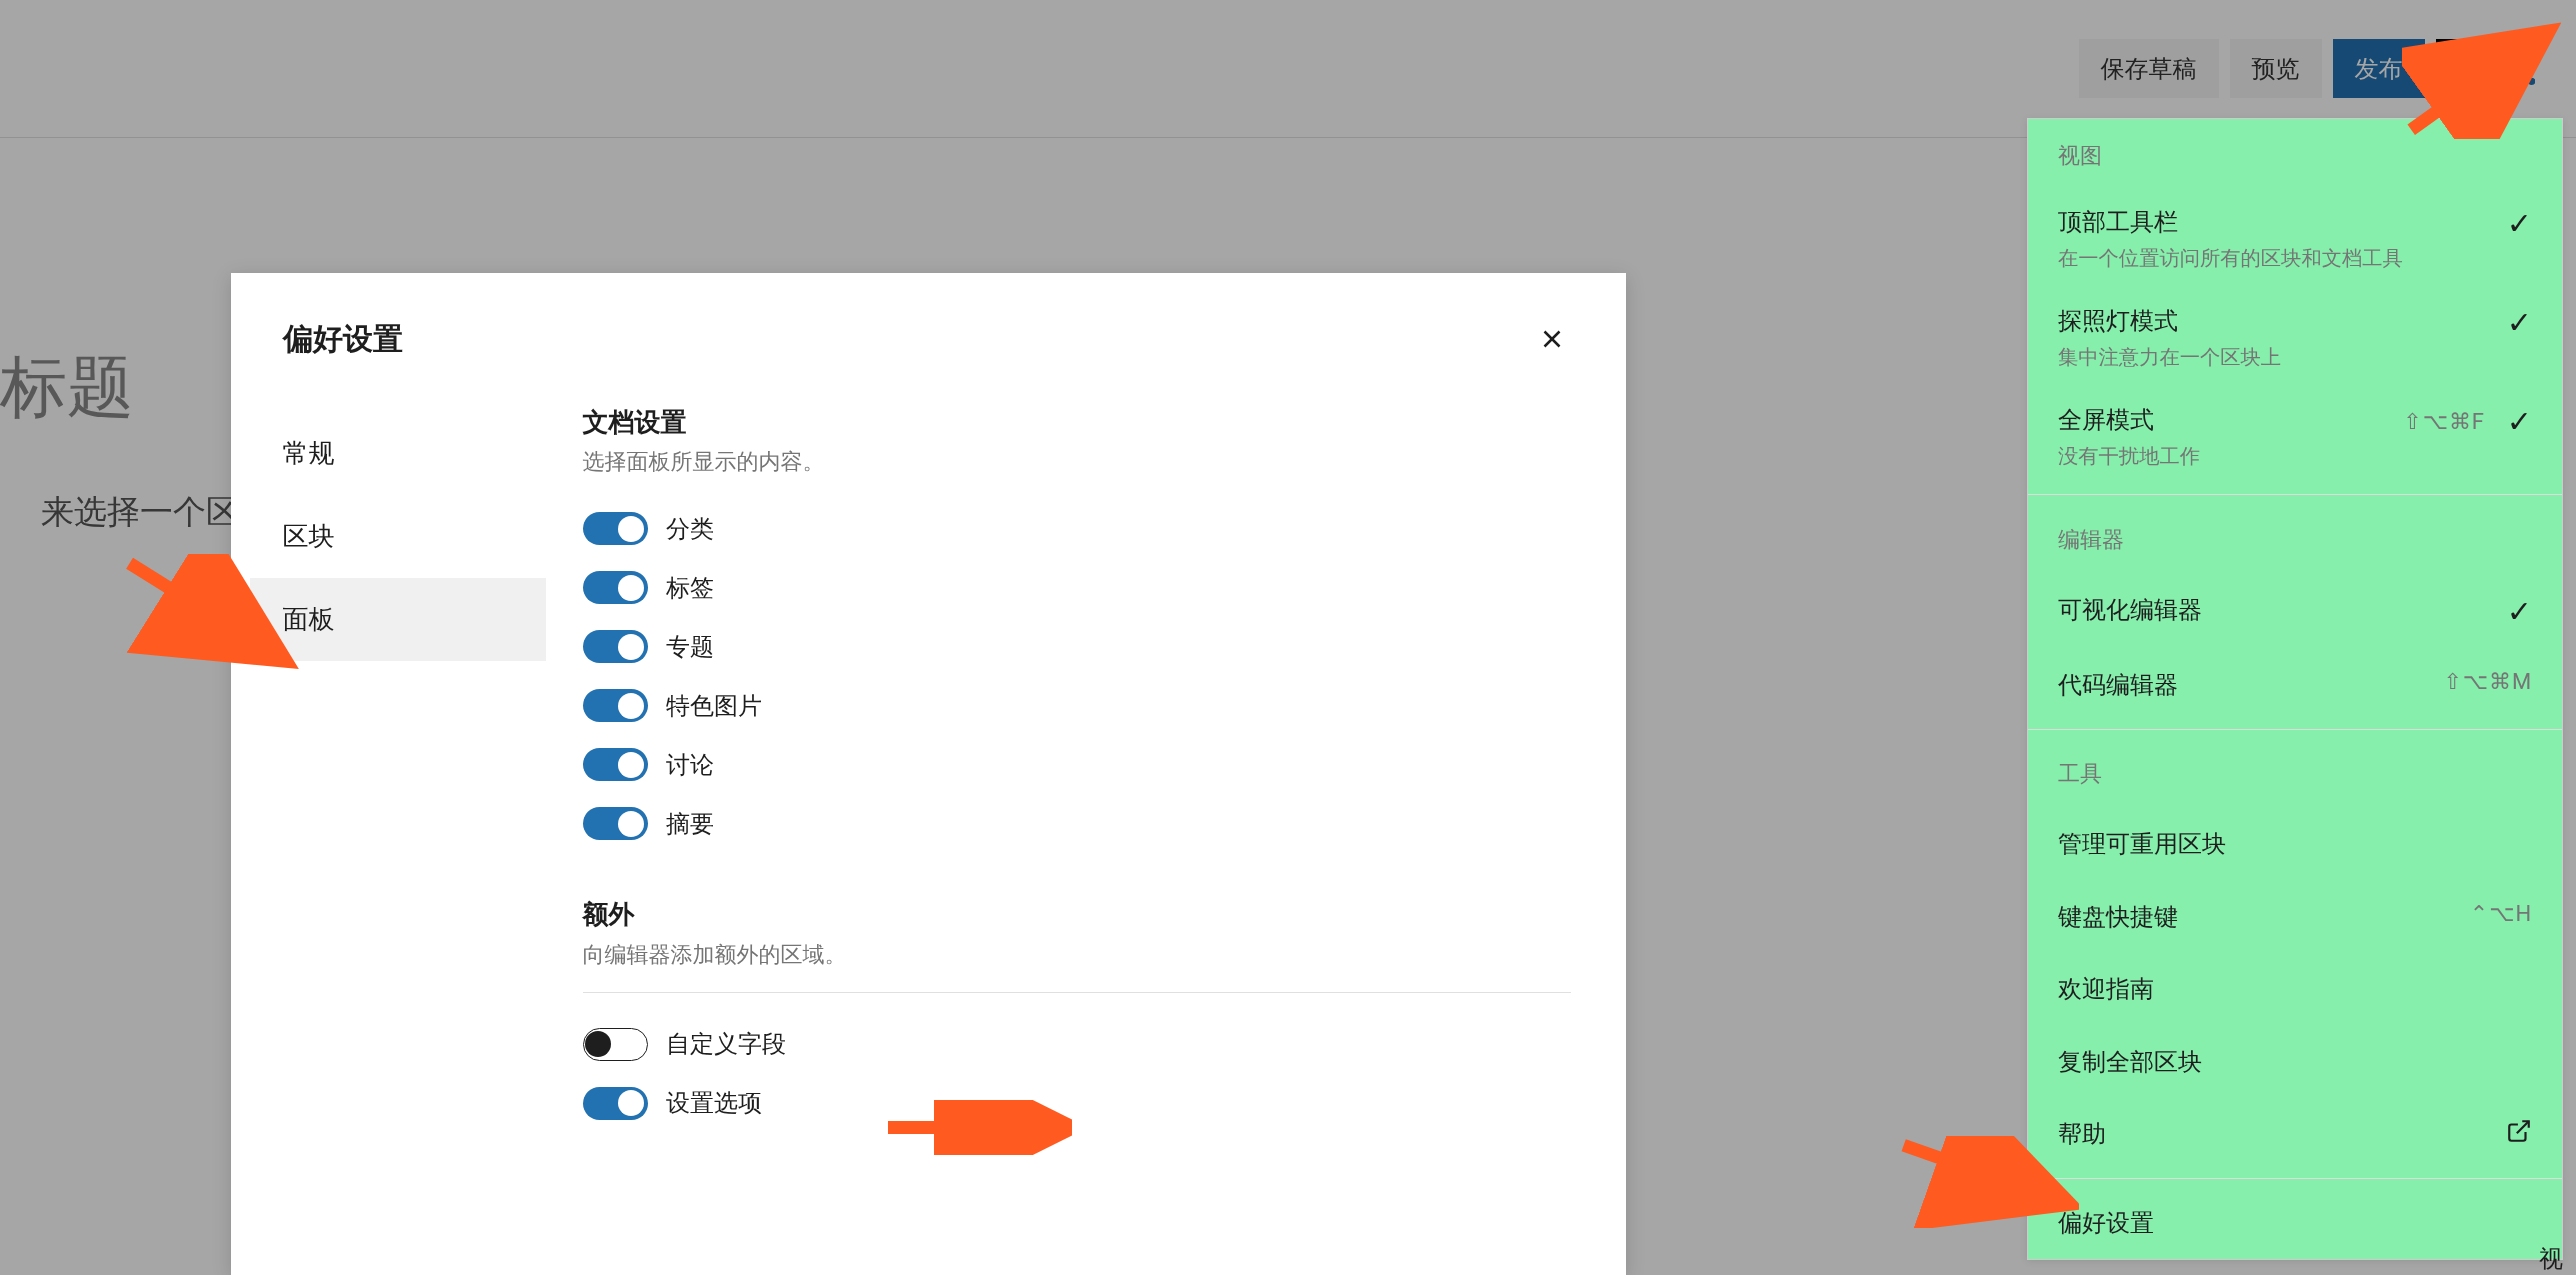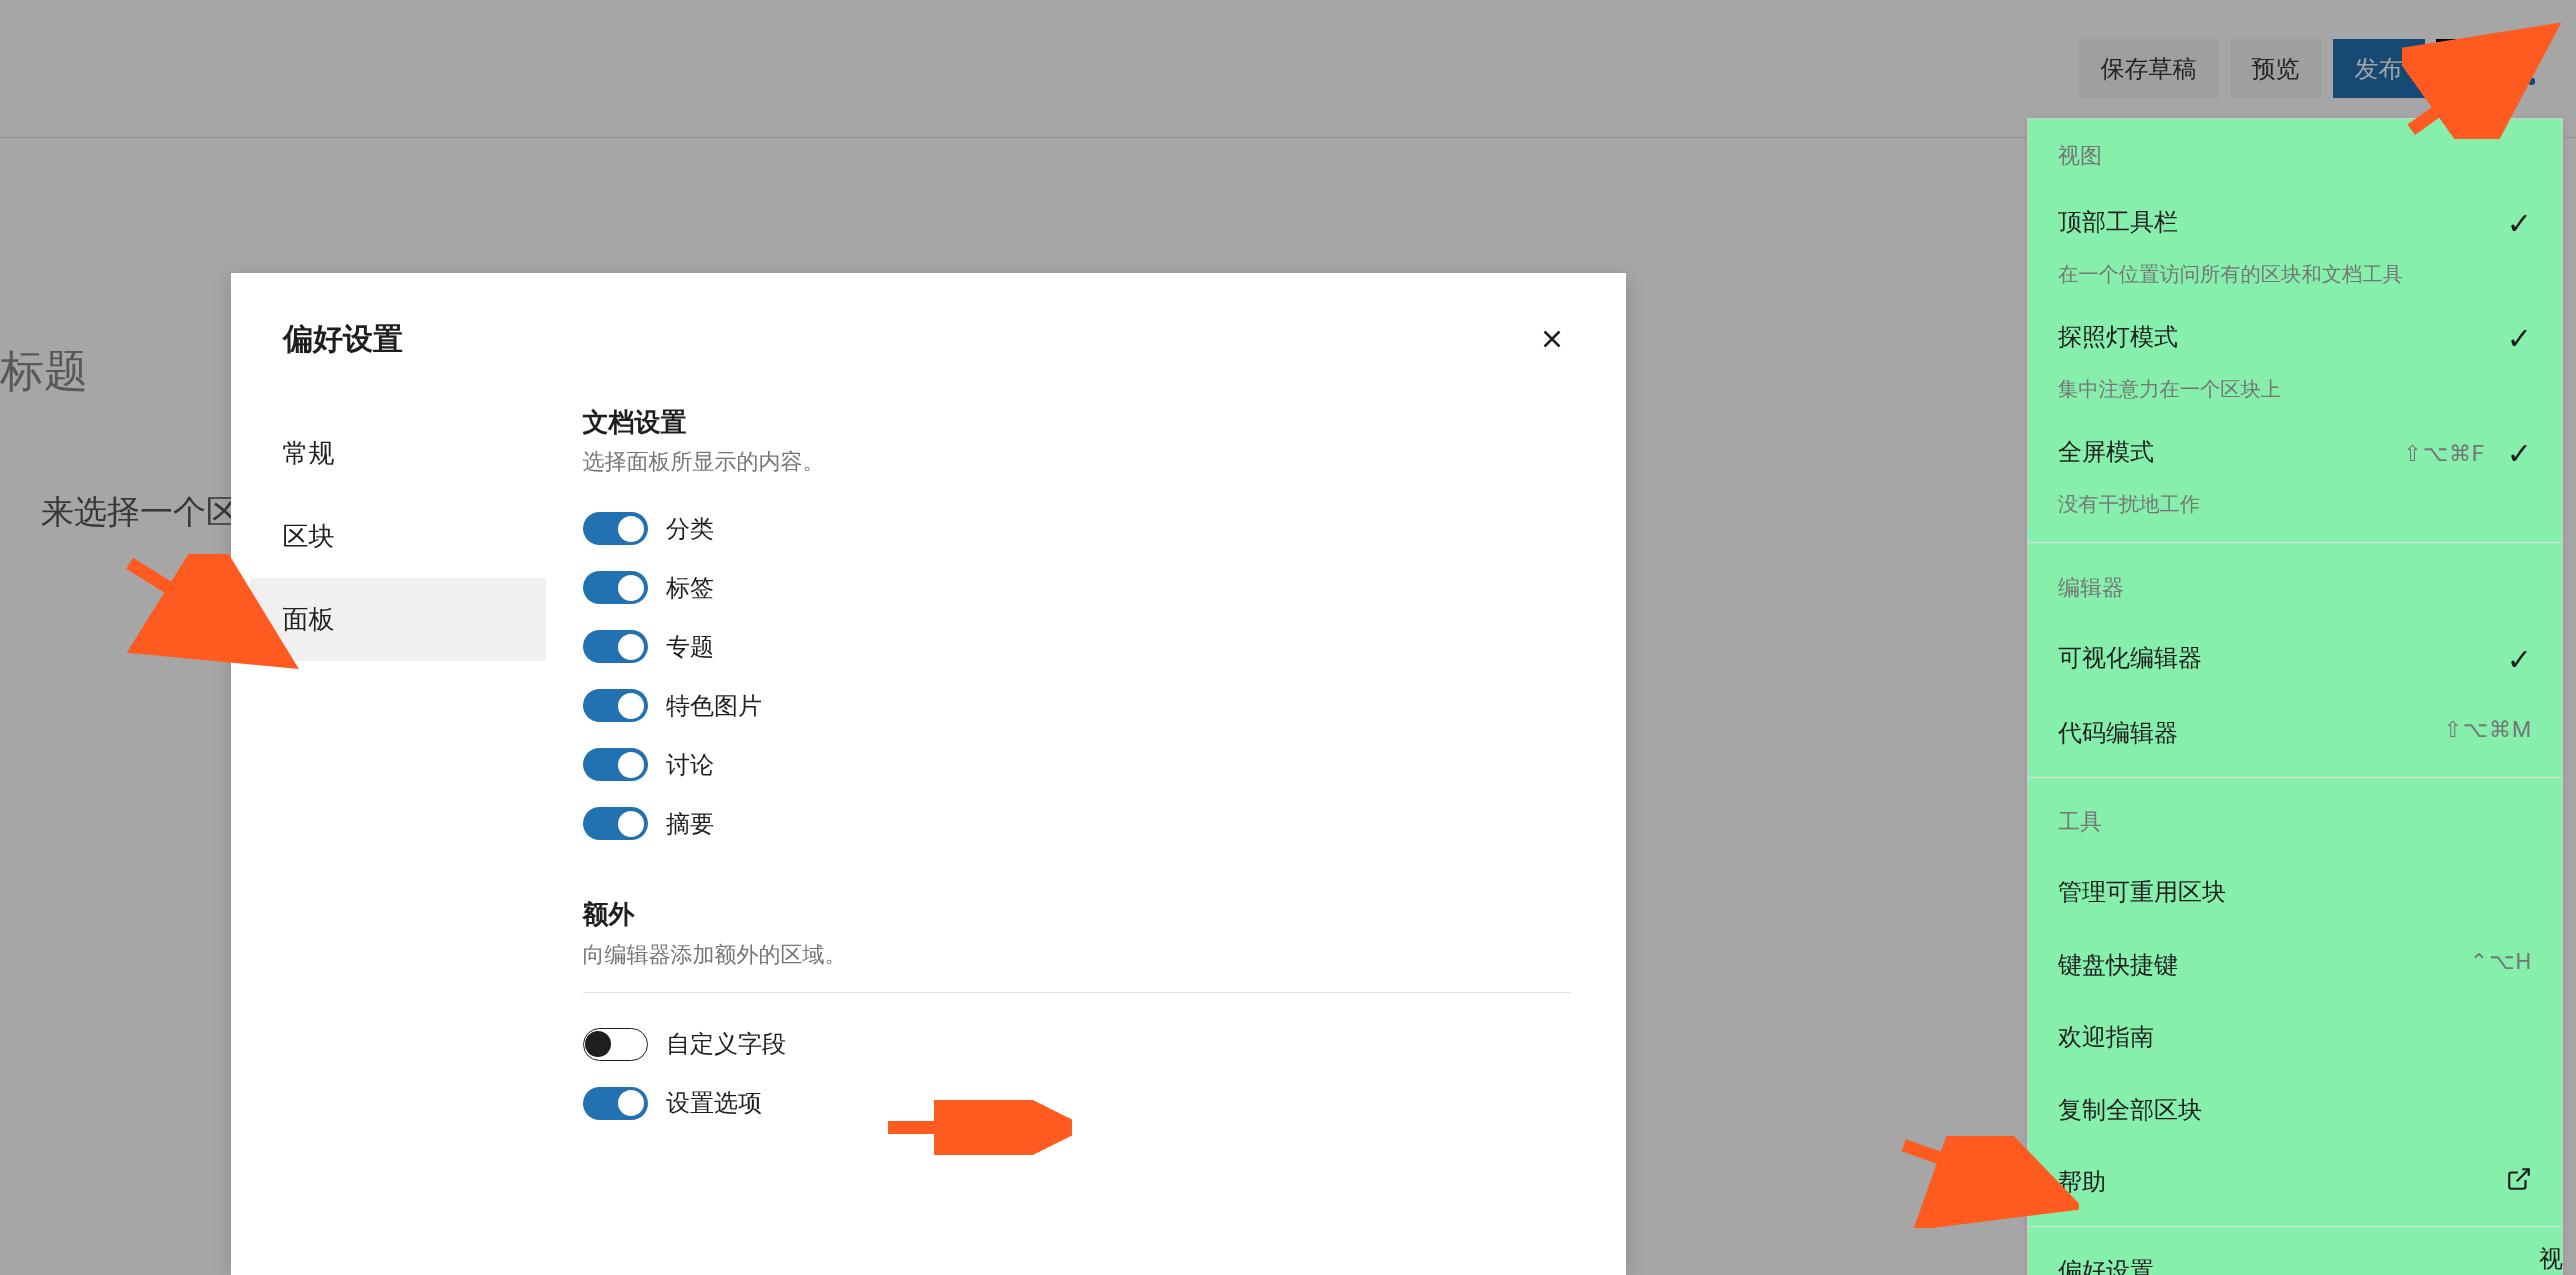--- a/index.html
+++ b/index.html
@@ -71,21 +71,21 @@
       width: 52px;
       padding: 0;
       color: #2271b1;
     }
     
     
     .bg-title-hint {
       position: absolute;
       left: 0;
       top: 342px;
-      font-size: 44px;
+      font-size: 67px;
       color: #888;
       z-index: 0;
     }
     
     .bg-block-hint {
       position: absolute;
       left: 0;
       top: 490px;
       font-size: 33px;
       color: #555;
@@ -117,21 +117,21 @@
       align-items: flex-start;
       justify-content: space-between;
       cursor: pointer;
       font-size: 24px;
       color: #1e1e1e;
     }
     
     .menu-item .mi-left {
       display: flex;
       flex-direction: column;
-      gap: 22px;
+      gap: 6px;
     }
     
     .menu-item .mi-desc {
       font-size: 20.3px;
       color: #757575;
     }
     
     .menu-item .mi-right {
       display: flex;
       align-items: center;

